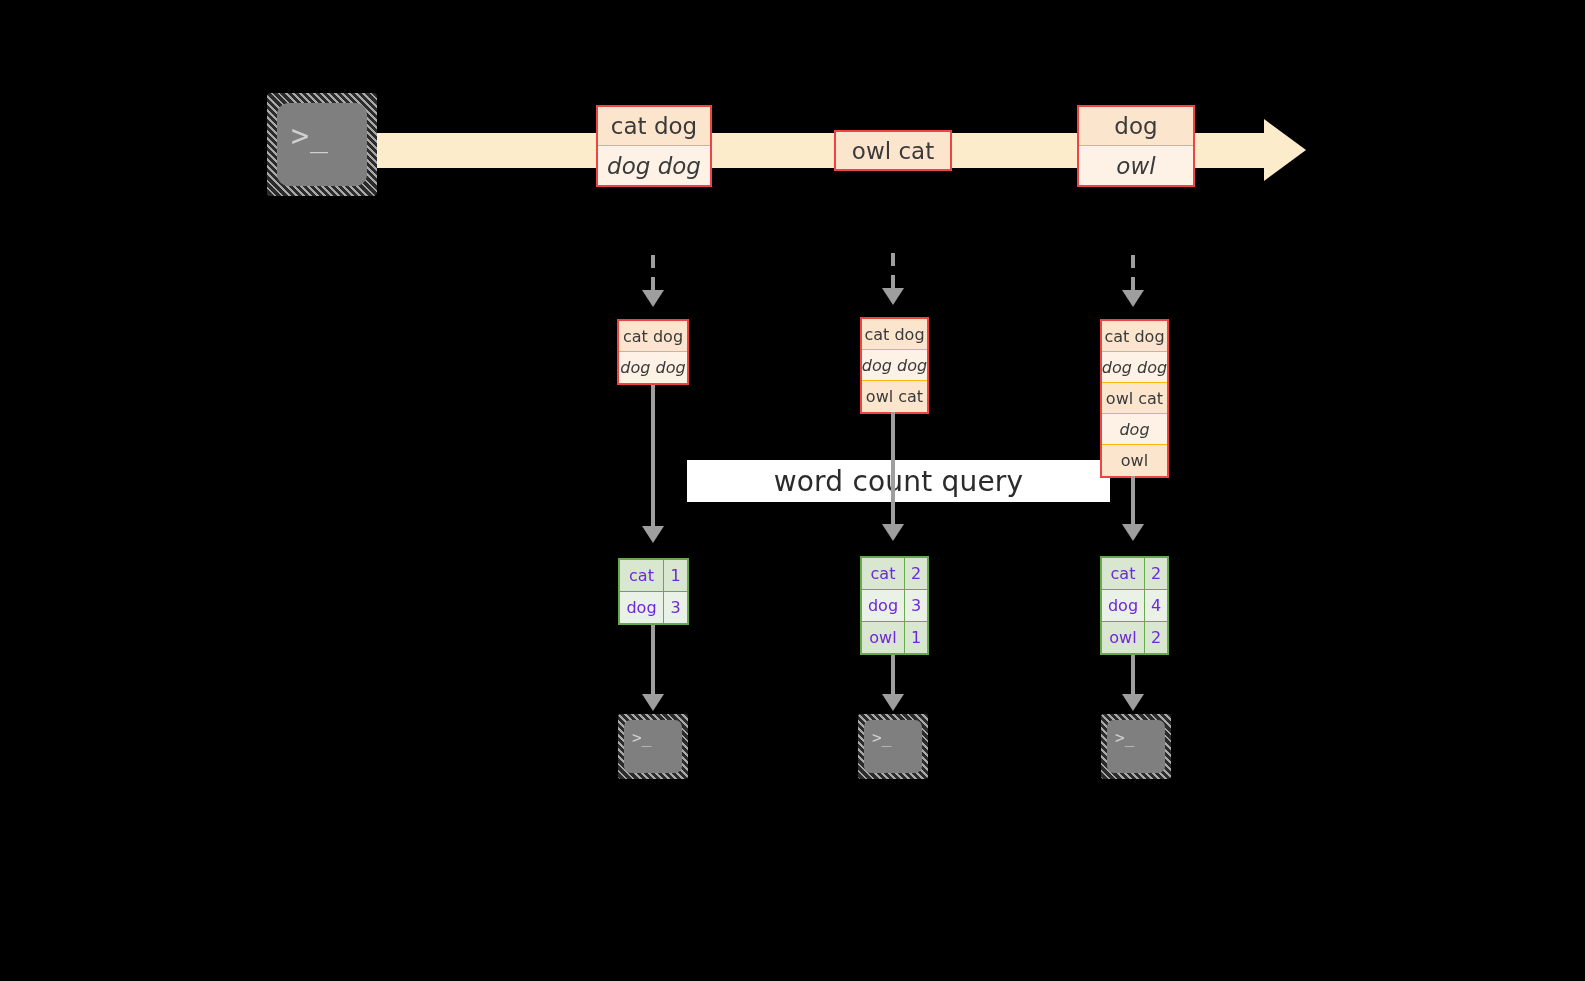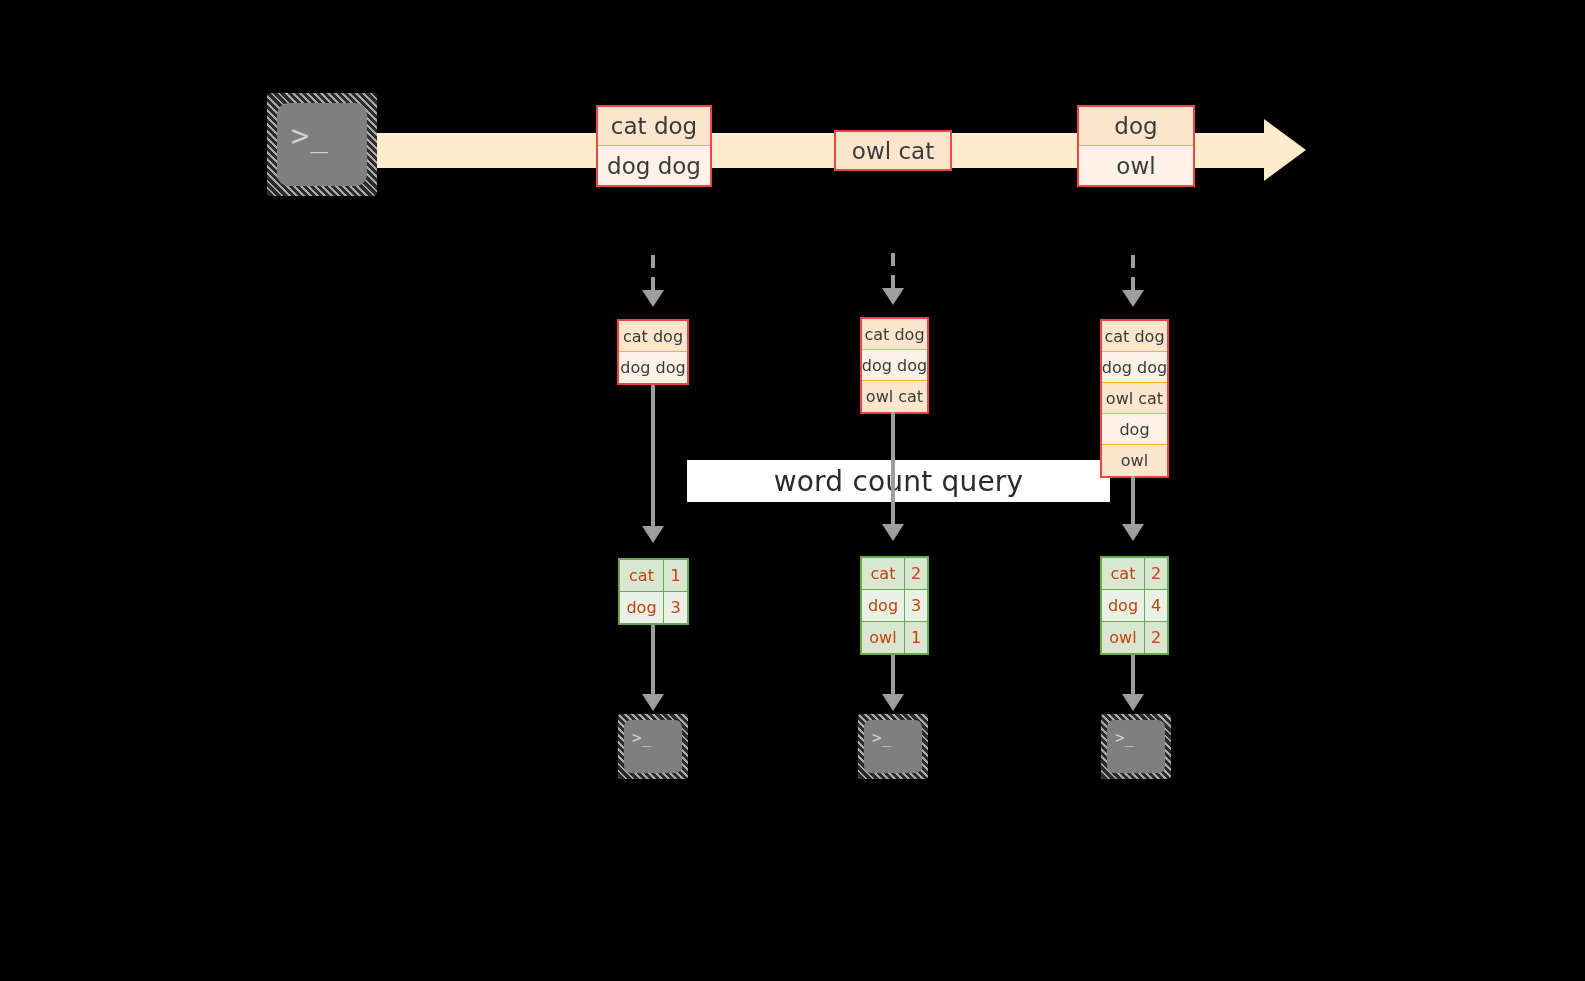--- a/index.html
+++ b/index.html
@@ -105,21 +105,21 @@
     box-sizing: border-box;
     display: flex;
     align-items: center;
     justify-content: center;
     color: #3a3a3a;
     white-space: nowrap;
     background: #fce5cd;
     border-bottom: 1px solid #ffb60a;
   }
   .orange-row:last-child { border-bottom: none; }
-  .orange-row.light { background: #fdf2e5; }
+  .orange-row.light { background: #fdf2e5; font-style: italic; }
 
   
   .stream-box .orange-row {
     height: 39px;
     font-size: 23px;
   }
   #stream-box-1 { left: 596px; top: 105px; width: 116px; }
   #stream-box-2 { left: 834px; top: 130px; width: 118px; }
   #stream-box-2 .orange-row { height: 37px; }
   #stream-box-3 { left: 1077px; top: 105px; width: 118px; }
@@ -144,21 +144,21 @@
     border-bottom: 1px solid #6aa84f;
     height: 31px;
   }
   .green-row:last-child { border-bottom: none; }
   .green-cell {
     box-sizing: border-box;
     display: flex;
     align-items: center;
     justify-content: center;
     font-size: 16px;
-    color: #c2410c;
+    color: #6d28d9;
     background: #d9e7d0;
   }
   .green-row.light .green-cell { background: #eaf1e6; }
   .green-cell.word {
     flex: 0 0 auto;
     border-right: 1px solid #6aa84f;
   }
   .green-cell.count { flex: 1 1 auto; }
 
   #result-table-1 { left: 618px; top: 558px; width: 71px; }

